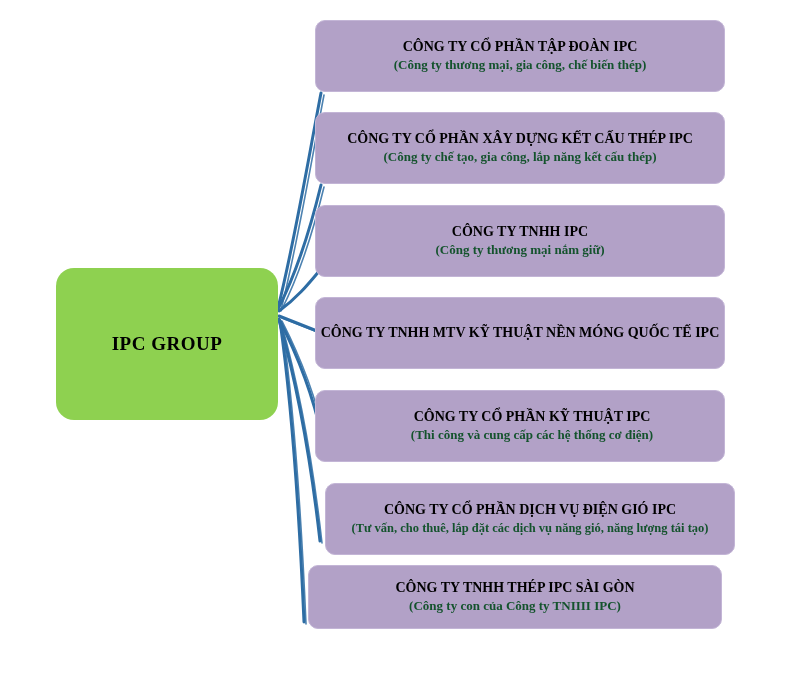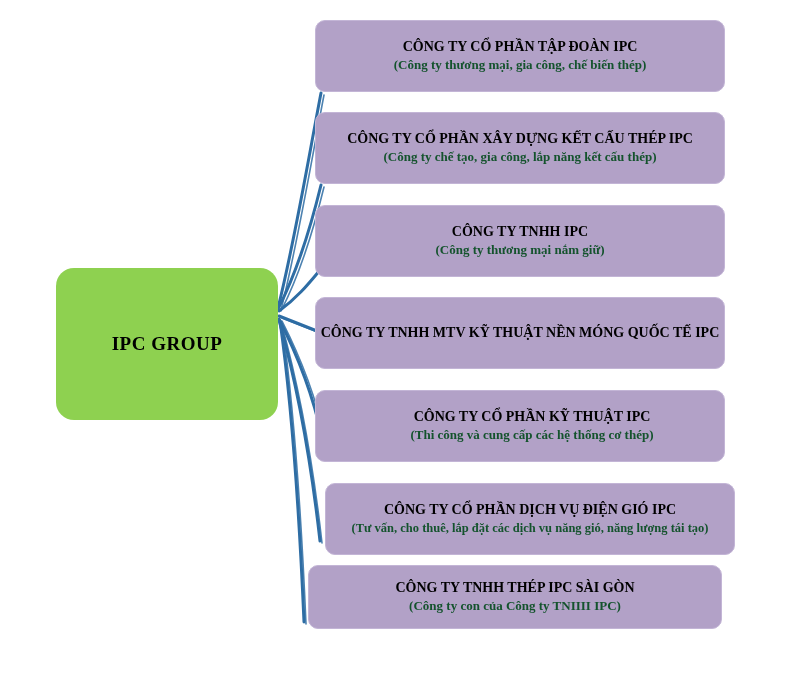--- a/index.html
+++ b/index.html
@@ -124,21 +124,21 @@
     <div class="sub-name">CÔNG TY TNHH IPC</div>
     <div class="sub-desc">(Công ty thương mại nắm giữ)</div>
   </div>
 
   <div class="sub-node" style="top:297px;">
     <div class="sub-name">CÔNG TY TNHH MTV KỸ THUẬT NỀN MÓNG QUỐC TẾ IPC</div>
   </div>
 
   <div class="sub-node" style="top:390px;padding-left:24px;">
     <div class="sub-name">CÔNG TY CỔ PHẦN KỸ THUẬT IPC</div>
-    <div class="sub-desc">(Thi công và cung cấp các hệ thống cơ thép)</div>
+    <div class="sub-desc">(Thi công và cung cấp các hệ thống cơ điện)</div>
   </div>
 
   <div class="sub-node" style="top:483px;margin-left:10px;">
     <div class="sub-name">CÔNG TY CỔ PHẦN DỊCH VỤ ĐIỆN GIÓ IPC</div>
     <div class="sub-desc" style="font-size:12.5px;">(Tư vấn, cho thuê, lắp đặt các dịch vụ năng gió, năng lượng tái tạo)</div>
   </div>
 
   <div class="sub-node" style="top:565px; left:308px; width:414px; height:64px;">
     <div class="sub-name">CÔNG TY TNHH THÉP IPC SÀI GÒN</div>
     <div class="sub-desc">(Công ty con của Công ty TNIIII IPC)</div>

